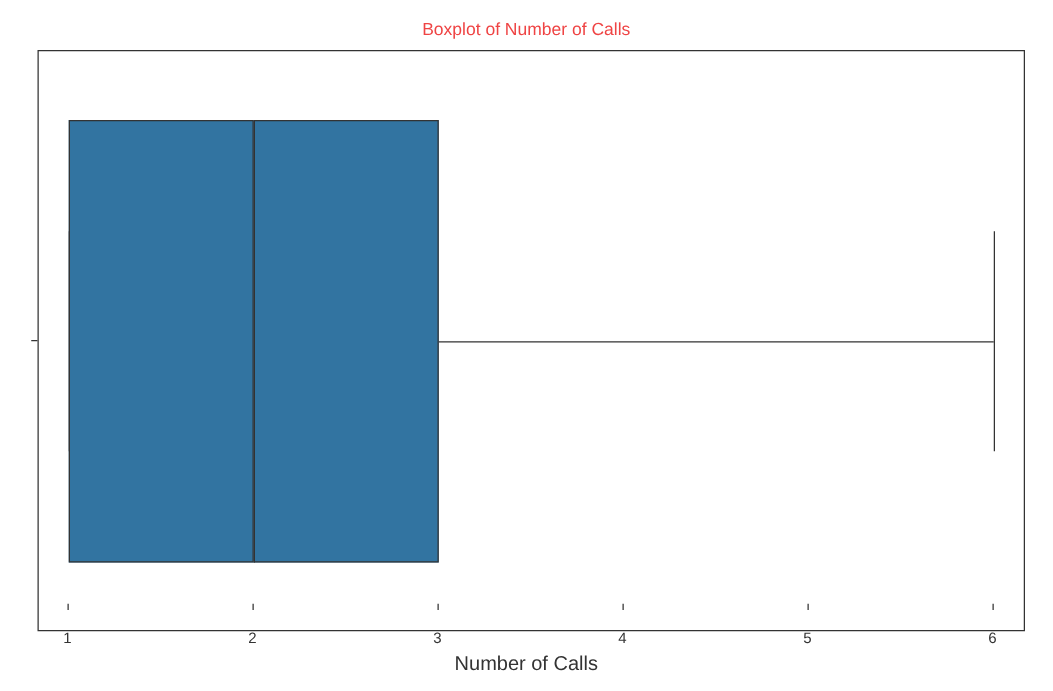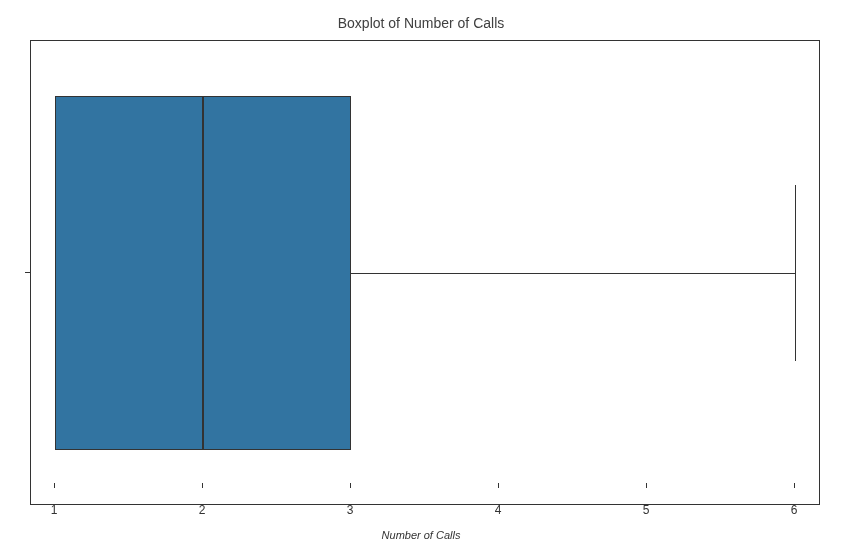--- a/index.html
+++ b/index.html
@@ -17,21 +17,21 @@
     .chart-container {
       position: absolute;
       top: 10px;
       left: 10px;
       width: 822px;
       height: 533px;
     }
     .title {
       text-align: center;
       font-size: 14px;
-      color: #404040;
+      color: #ef4444;
       padding-top: 5px;
       padding-bottom: 5px;
     }
     .plot-area {
       position: absolute;
       top: 30px;
       left: 20px;
       width: 790px;
       height: 465px;
       border: 1px solid #333;
@@ -103,23 +103,22 @@
       width: 1px;
       height: 5px;
       background: #333;
       top: -20px;
     }
     .x-label {
       position: absolute;
       bottom: 2px;
       left: 50%;
       transform: translateX(-50%);
-      font-size: 11px;
+      font-size: 16px;
       color: #333;
-      font-style: italic;
     }
     .y-tick-mark {
       position: absolute;
       left: 15px;
       top: 262px;
       width: 5px;
       height: 1px;
       background: #333;
     }
   </style>

